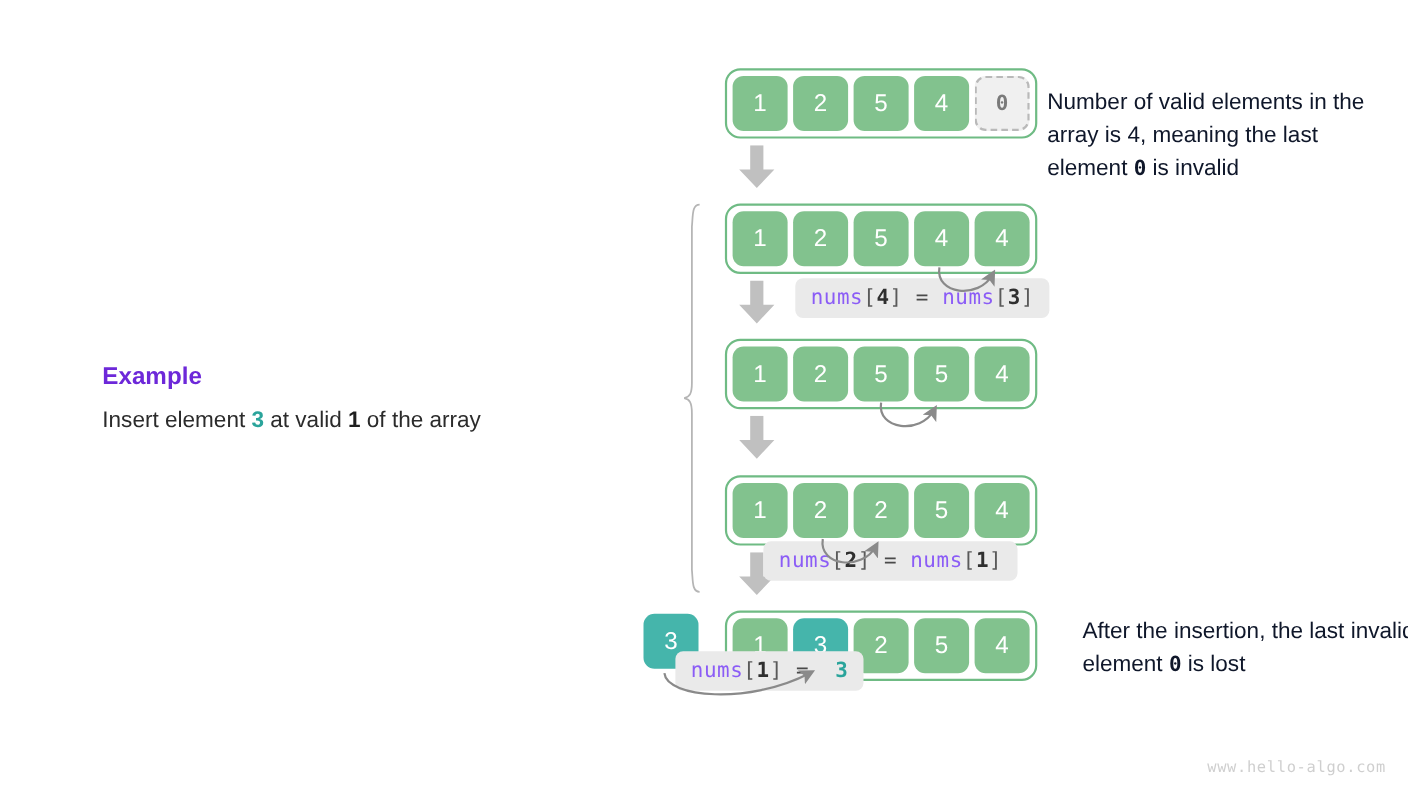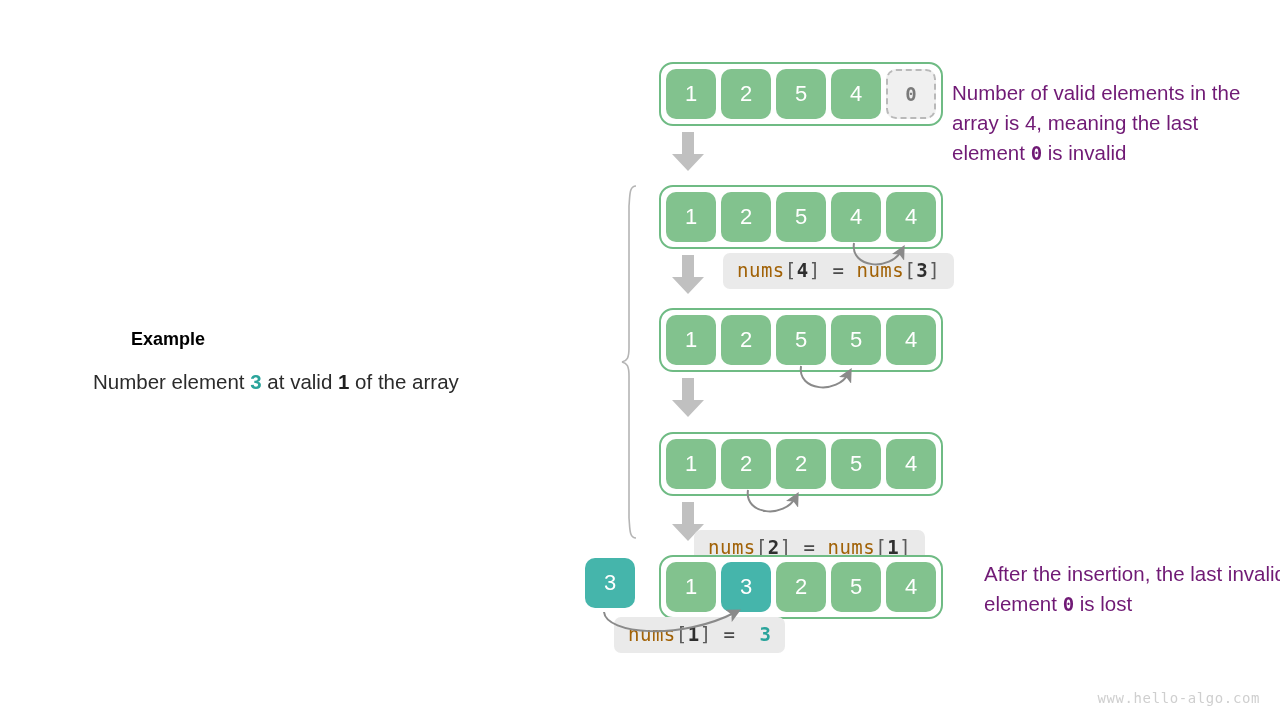--- a/index.html
+++ b/index.html
@@ -86,47 +86,46 @@
     background: #eaeaea;
     border-radius: 7px;
     padding: 7px 14px;
     font-family: "DejaVu Sans Mono", monospace;
     font-size: 19px;
     letter-spacing: 0.5px;
     white-space: nowrap;
     line-height: 1.15;
     box-sizing: border-box;
   }
-  .code .fn { color: #a16207; }
+  .code .fn { color: #8b5cf6; }
   .code .idx { color: #2f2f2f; font-weight: 700; }
   .code .brk { color: #5a5a5a; }
   .code .eq  { color: #4a4a4a; }
   .code .tealnum { color: #2aa49b; font-weight: 700; }
 
   
   .note {
     position: absolute;
-    color: #701a75;
+    color: #0f172a;
     font-size: 20.5px;
     line-height: 30px;
     white-space: pre-line;
   }
   .note .mono {
     font-family: "DejaVu Sans Mono", monospace;
     font-weight: 700;
     font-size: 19px;
   }
 
   
   .example-title {
     position: absolute;
-    color: #000000;
-    font-size: 18px;
+    color: #6d28d9;
+    font-size: 22px;
     font-weight: 700;
-    margin-left: 38px;
   }
   .example-body {
     position: absolute;
     color: #2b2b2b;
     font-size: 20.5px;
     white-space: nowrap;
   }
   .example-body .hl-teal { color: #2aa49b; font-weight: 700; }
   .example-body .hl-bold { color: #1f1f1f; font-weight: 700; }
 
@@ -150,21 +149,21 @@
   }
 </style>
 </head>
 <body>
 
 <div class="stage">
 
   <div class="example-title" style="left:93px; top:329px;">Example</div>
 
   <div class="example-body" style="left:93px; top:370px;">
-    <span>Number element </span><span class="hl-teal">3</span><span> at valid </span><span class="hl-bold">1</span><span> of the array</span>
+    <span>Insert element </span><span class="hl-teal">3</span><span> at valid </span><span class="hl-bold">1</span><span> of the array</span>
   </div>
 
 
   <div class="note" style="left:952px; top:48px; width:305px;">
     <span>Number of valid elements in the array is 4, meaning the last element </span><span class="mono">0</span><span> is invalid</span>
   </div>
 
   <div class="note" style="left:952px; top:529px; width:305px;margin-left:32px;">
     <span>After the insertion, the last invalid element </span><span class="mono">0</span><span> is lost</span>
   </div>
@@ -223,35 +222,35 @@
     <div class="cell">5</div>
     <div class="cell">4</div>
   </div>
 
   <div class="downarrow" style="left:671px; top:502px;">
     <svg width="34" height="40" viewBox="0 0 34 40">
         <polygon points="11,0 23,0 23,22 33,22 17,39 1,22 11,22" fill="#c0c0c0"></polygon>
       </svg>
   </div>
 
-  <div class="code" style="left:694px; top:530px;">
+  <div class="code" style="left:694px; top:492px;">
     <span class="fn">nums</span><span class="brk">[</span><span class="idx">2</span><span class="brk">]</span>&nbsp;<span class="eq">=</span>&nbsp;<span class="fn">nums</span><span class="brk">[</span><span class="idx">1</span><span class="brk">]</span>
   </div>
 
   <div class="lonebox" style="left:585px; top:558px;">3</div>
 
   <div class="array" style="left:659px; top:555px;">
     <div class="cell">1</div>
     <div class="cell teal">3</div>
     <div class="cell">2</div>
     <div class="cell">5</div>
     <div class="cell">4</div>
   </div>
 
-  <div class="code" style="left:614px; top:617px;">
+  <div class="code" style="left:614px; top:592px;">
     <span class="fn">nums</span><span class="brk">[</span><span class="idx">1</span><span class="brk">]</span>&nbsp;<span class="eq">=</span>&nbsp;&nbsp;<span class="tealnum">3</span>
   </div>
 
   <svg class="overlay" viewBox="0 0 1280 720">
     <defs>
       <marker id="ah" markerWidth="7" markerHeight="7" refX="4.2" refY="3.5" orient="auto" markerUnits="strokeWidth">
         <path d="M0,0 L7,3.5 L0,7 L1.6,3.5 z" fill="#8a8a8a"></path>
       </marker>
     </defs>
 

